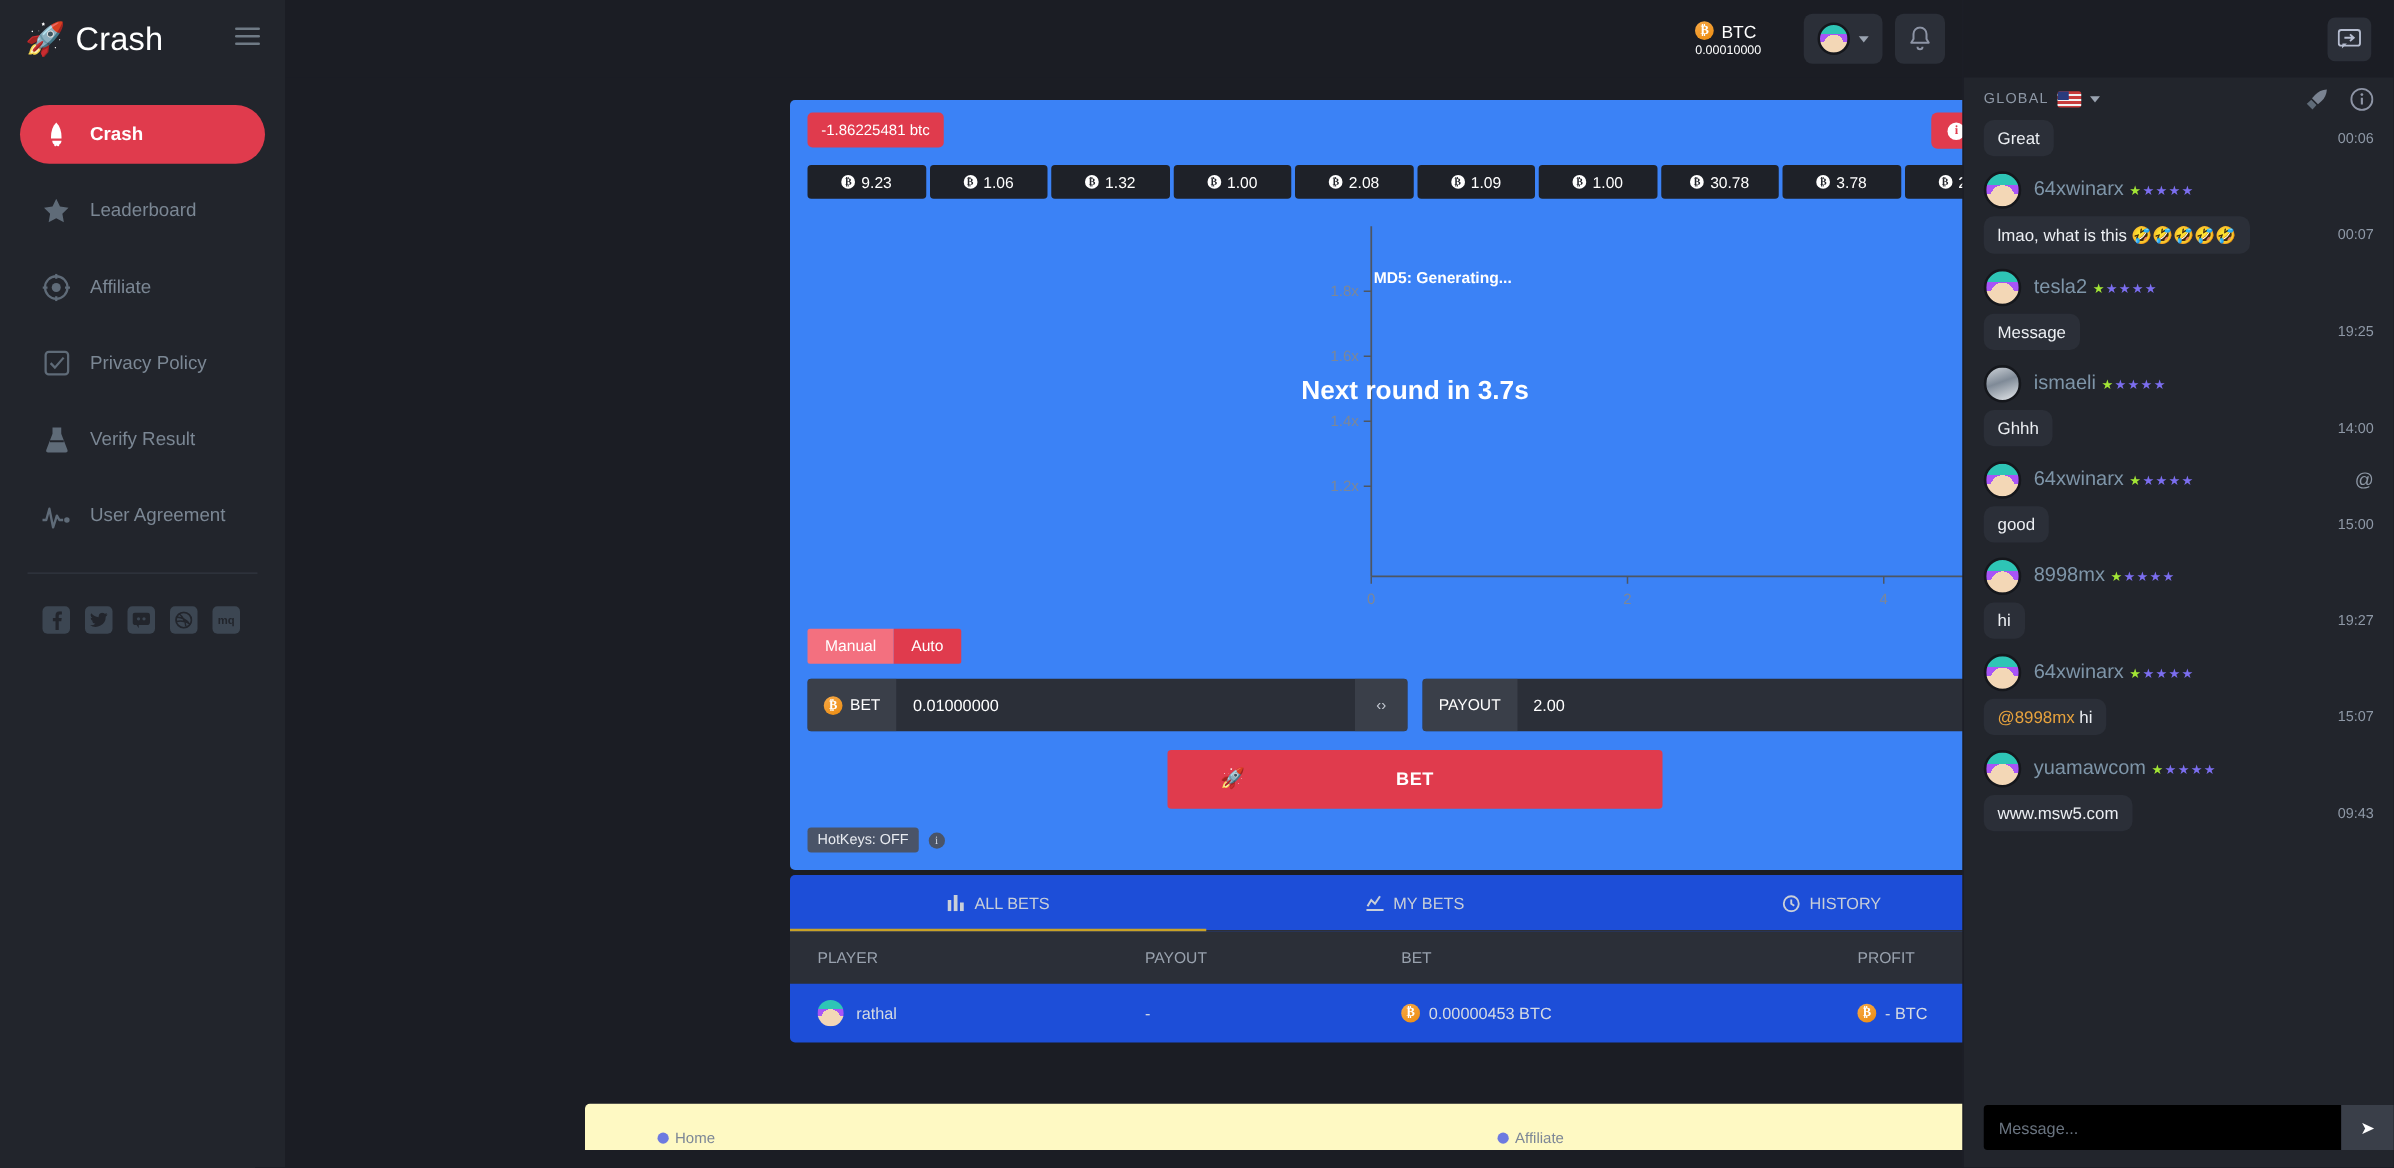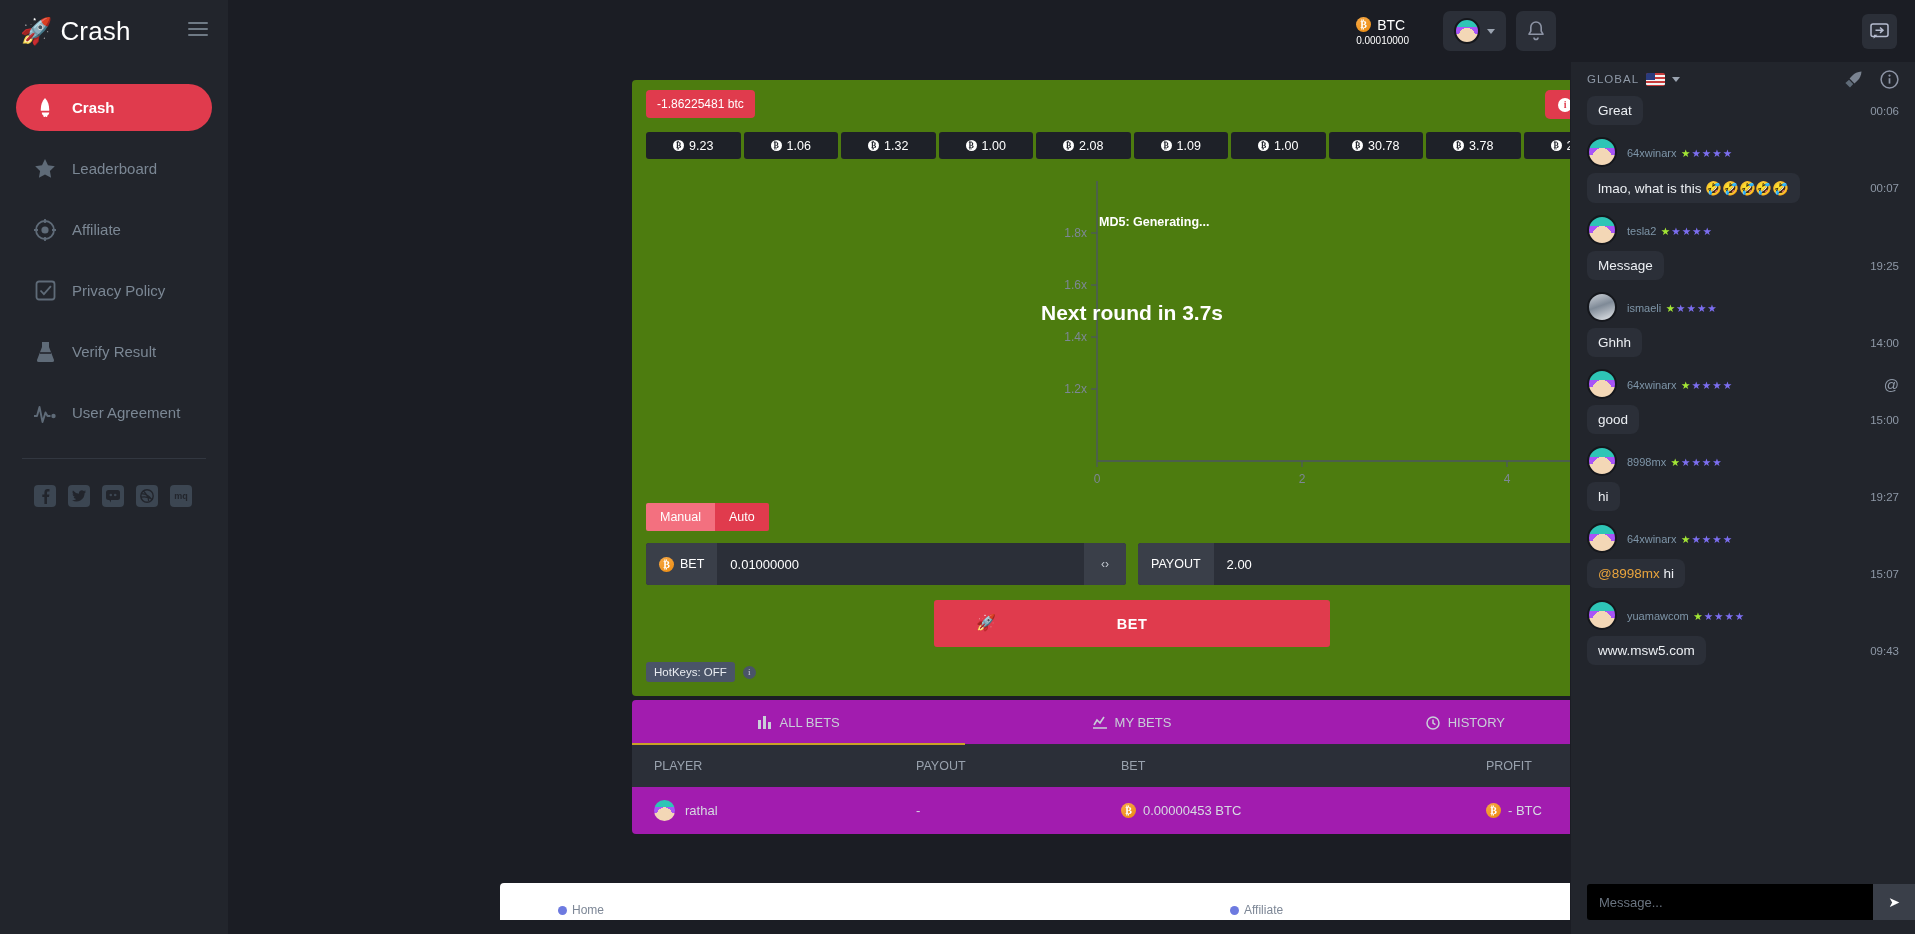--- a/index.html
+++ b/index.html
@@ -71,21 +71,21 @@
     width: 26px; height: 26px; border-radius: 50%;
     background: radial-gradient(circle at 50% 72%, #f3d7b6 0 42%, transparent 42%),
                 linear-gradient(#2ec5b6 0 34%, #a855f7 34% 62%, #f3d7b6 62%);
     border: 2px solid #15171c;
   }
   .chev { width: 0; height: 0; border-left: 4px solid transparent; border-right: 4px solid transparent; border-top: 5px solid #9aa3b0; }
 
   
   .game {
     position: absolute; left: 404px; top: 80px;
-    width: 1000px; background: #4d7c0f; border-radius: 4px;
+    width: 1000px; background: #3b82f6; border-radius: 4px;
   }
   .game-head { height: 52px; position: relative; }
   .streak {
     position: absolute; left: 14px; top: 10px;
     background: #e03b4d; color: #fff; font-size: 12px;
     padding: 7px 11px; border-radius: 4px;
   }
   .help-btn {
     position: absolute; right: 14px; top: 10px;
     background: #e03b4d; color: #fff; font-size: 13px;
@@ -163,21 +163,21 @@
   }
   .i-circle-sm {
     width: 13px; height: 13px; border-radius: 50%; background: #4a5468;
     color: #cfd6e0; font-size: 9px; display: flex; align-items: center;
     justify-content: center; font-family: "Liberation Serif", serif; cursor: pointer;
   }
 
   
   .bets {
     position: absolute; left: 404px; top: 700px; width: 1000px;
-    background: #a21caf; border-radius: 4px;
+    background: #1d4ed8; border-radius: 4px;
   }
   .bet-tabs { display: flex; border-bottom: 1px solid #2c303a; }
   .bet-tab {
     flex: 1; text-align: center; padding: 15px 0 13px 0;
     color: #c9cfd8; font-size: 13px; cursor: pointer;
     display: flex; align-items: center; justify-content: center; gap: 8px;
     border-bottom: 2px solid transparent; margin-bottom: -1px;
   }
   .bet-tab.active { border-bottom-color: #c9a227; }
   .thead {
@@ -194,21 +194,21 @@
   .c4 { flex: 1; display: flex; align-items: center; gap: 7px; }
   .avatar-row {
     width: 21px; height: 21px; border-radius: 50%;
     background: radial-gradient(circle at 50% 72%, #f3d7b6 0 42%, transparent 42%),
                 linear-gradient(#2ec5b6 0 34%, #a855f7 34% 62%, #f3d7b6 62%);
   }
 
   
   .footer {
     position: absolute; left: 240px; top: 883px; width: 1330px; height: 37px;
-    background: #ffffff; border-radius: 4px 4px 0 0; margin-left: 32px;
+    background: #fef9c3; border-radius: 4px 4px 0 0;
   }
   .foot-link {
     position: absolute; bottom: 3px; color: #7d8796; font-size: 12px;
     display: flex; align-items: center; gap: 5px;
   }
   .foot-dot { width: 9px; height: 9px; border-radius: 50%; background: #6d7ae0; }
 
   
   .chat {
     width: 345px; height: 934px; background: #22252c;
@@ -244,21 +244,21 @@
   }
   .msg { margin-bottom: 12px; }
   .msg-user { display: flex; align-items: center; gap: 10px; margin-bottom: 6px; }
   .av {
     width: 30px; height: 30px; border-radius: 50%; flex-shrink: 0;
     background: radial-gradient(circle at 50% 72%, #f3d7b6 0 42%, transparent 42%),
                 linear-gradient(#2ec5b6 0 34%, #a855f7 34% 62%, #f3d7b6 62%);
     border: 2px solid #15171c;
   }
   .av.photo { background: linear-gradient(160deg,#cfd4da,#7f8a97 45%,#e6e9ec); }
-  .uname { color: #7e95a8; font-size: 11px; line-height: 1.1; }
+  .uname { color: #7e95a8; font-size: 16px; line-height: 1.1; }
   .stars { font-size: 10.5px; letter-spacing: 1px; color: #7c6ef0; margin-top: 1px; }
   .stars .on { color: #a3e635; }
   .bubble-row { display: flex; align-items: center; }
   .bubble {
     background: #2b2f38; border-radius: 8px; padding: 7px 11px;
     color: #eceff3; font-size: 13.5px; max-width: 260px;
   }
   .bubble .mention { color: #e8a33d; }
   .time { margin-left: auto; color: #8e98a6; font-size: 11.5px; }
   .at-mark { margin-left: auto; color: #8e98a6; font-size: 15px; }

